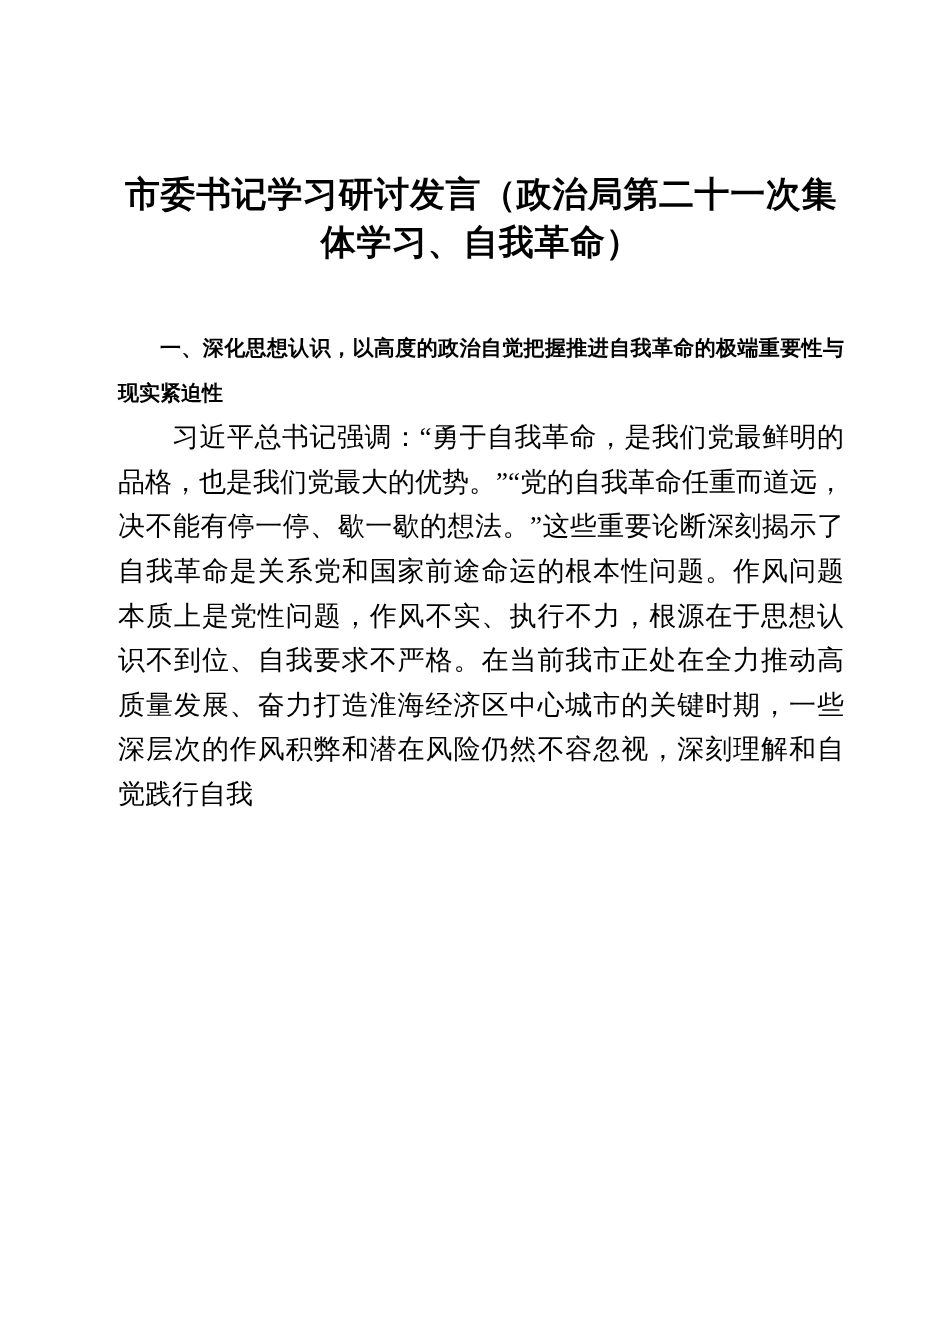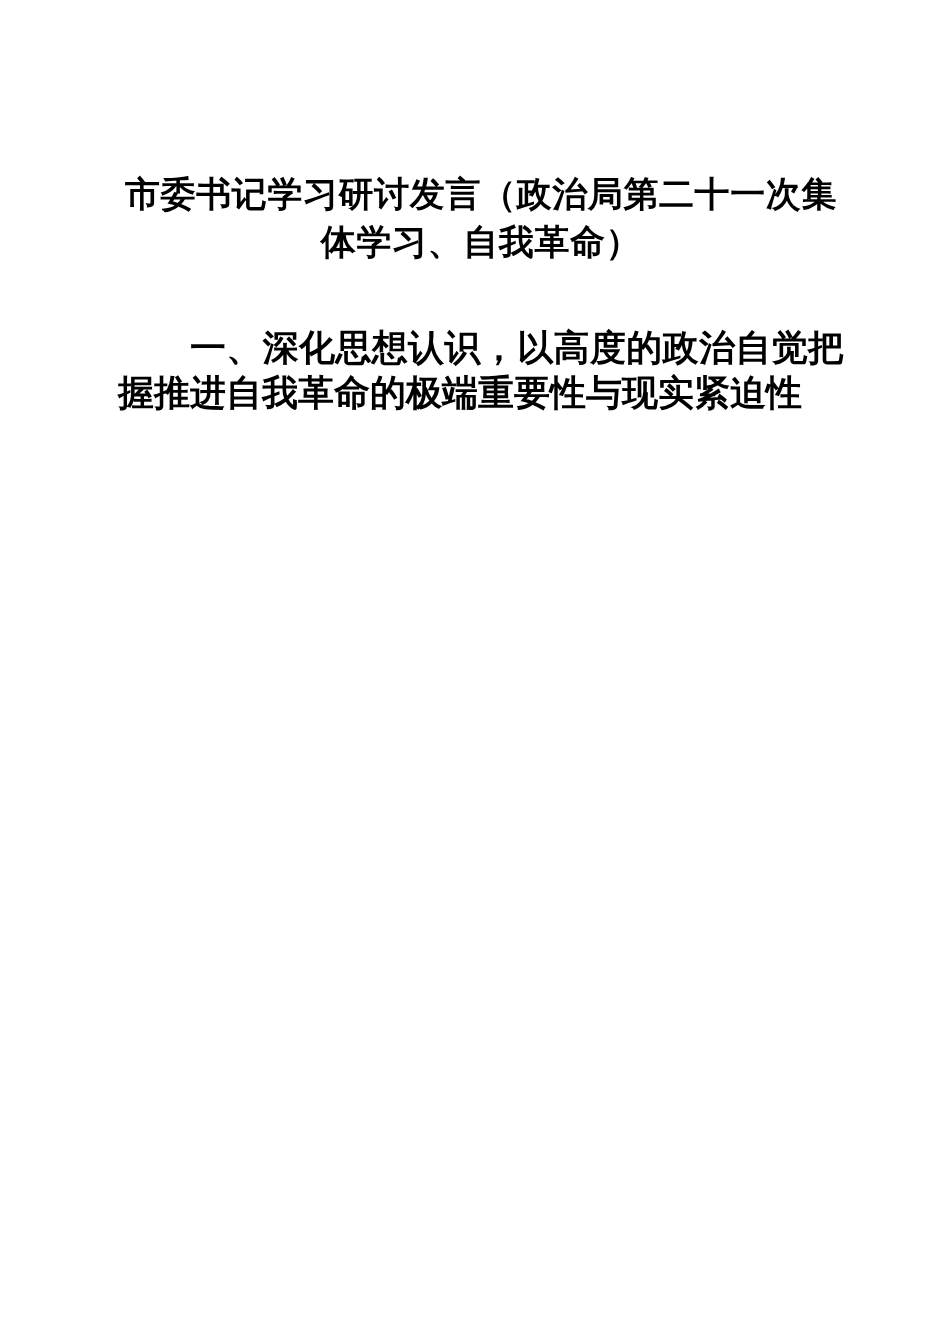--- a/index.html
+++ b/index.html
@@ -41,28 +41,29 @@
     margin: 0;
     text-indent: 2em;
     font-family: "Liberation Serif", "DejaVu Serif", serif;
     font-weight: 400;
   }
   .section-heading {
     margin: 0;
     text-indent: 2em;
     font-family: "Liberation Sans", "DejaVu Sans", sans-serif;
     font-weight: 700;
-    font-size: 36px;
+    font-size: 21px;
     line-height: 44.6px;
     color: #000000;
   }
 </style>
 </head>
 <body>
 
 <div class="page">
   <div class="content">
     <h1 class="doc-title">市委书记学习研讨发言（政治局第二十一次集体学习、自我革命）</h1>
     <div class="body-block">
       <h2 class="section-heading">一、深化思想认识，以高度的政治自觉把握推进自我革命的极端重要性与现实紧迫性</h2>
+      <p class="para">习近平总书记强调：“勇于自我革命，是我们党最鲜明的品格，也是我们党最大的优势。”“党的自我革命任重而道远，决不能有停一停、歇一歇的想法。”这些重要论断深刻揭示了自我革命是关系党和国家前途命运的根本性问题。作风问题本质上是党性问题，作风不实、执行不力，根源在于思想认识不到位、自我要求不严格。在当前我市正处在全力推动高质量发展、奋力打造淮海经济区中心城市的关键时期，一些深层次的作风积弊和潜在风险仍然不容忽视，深刻理解和自觉践行自我</p>
     </div>
   </div>
 </div>
 
 </body></html>

